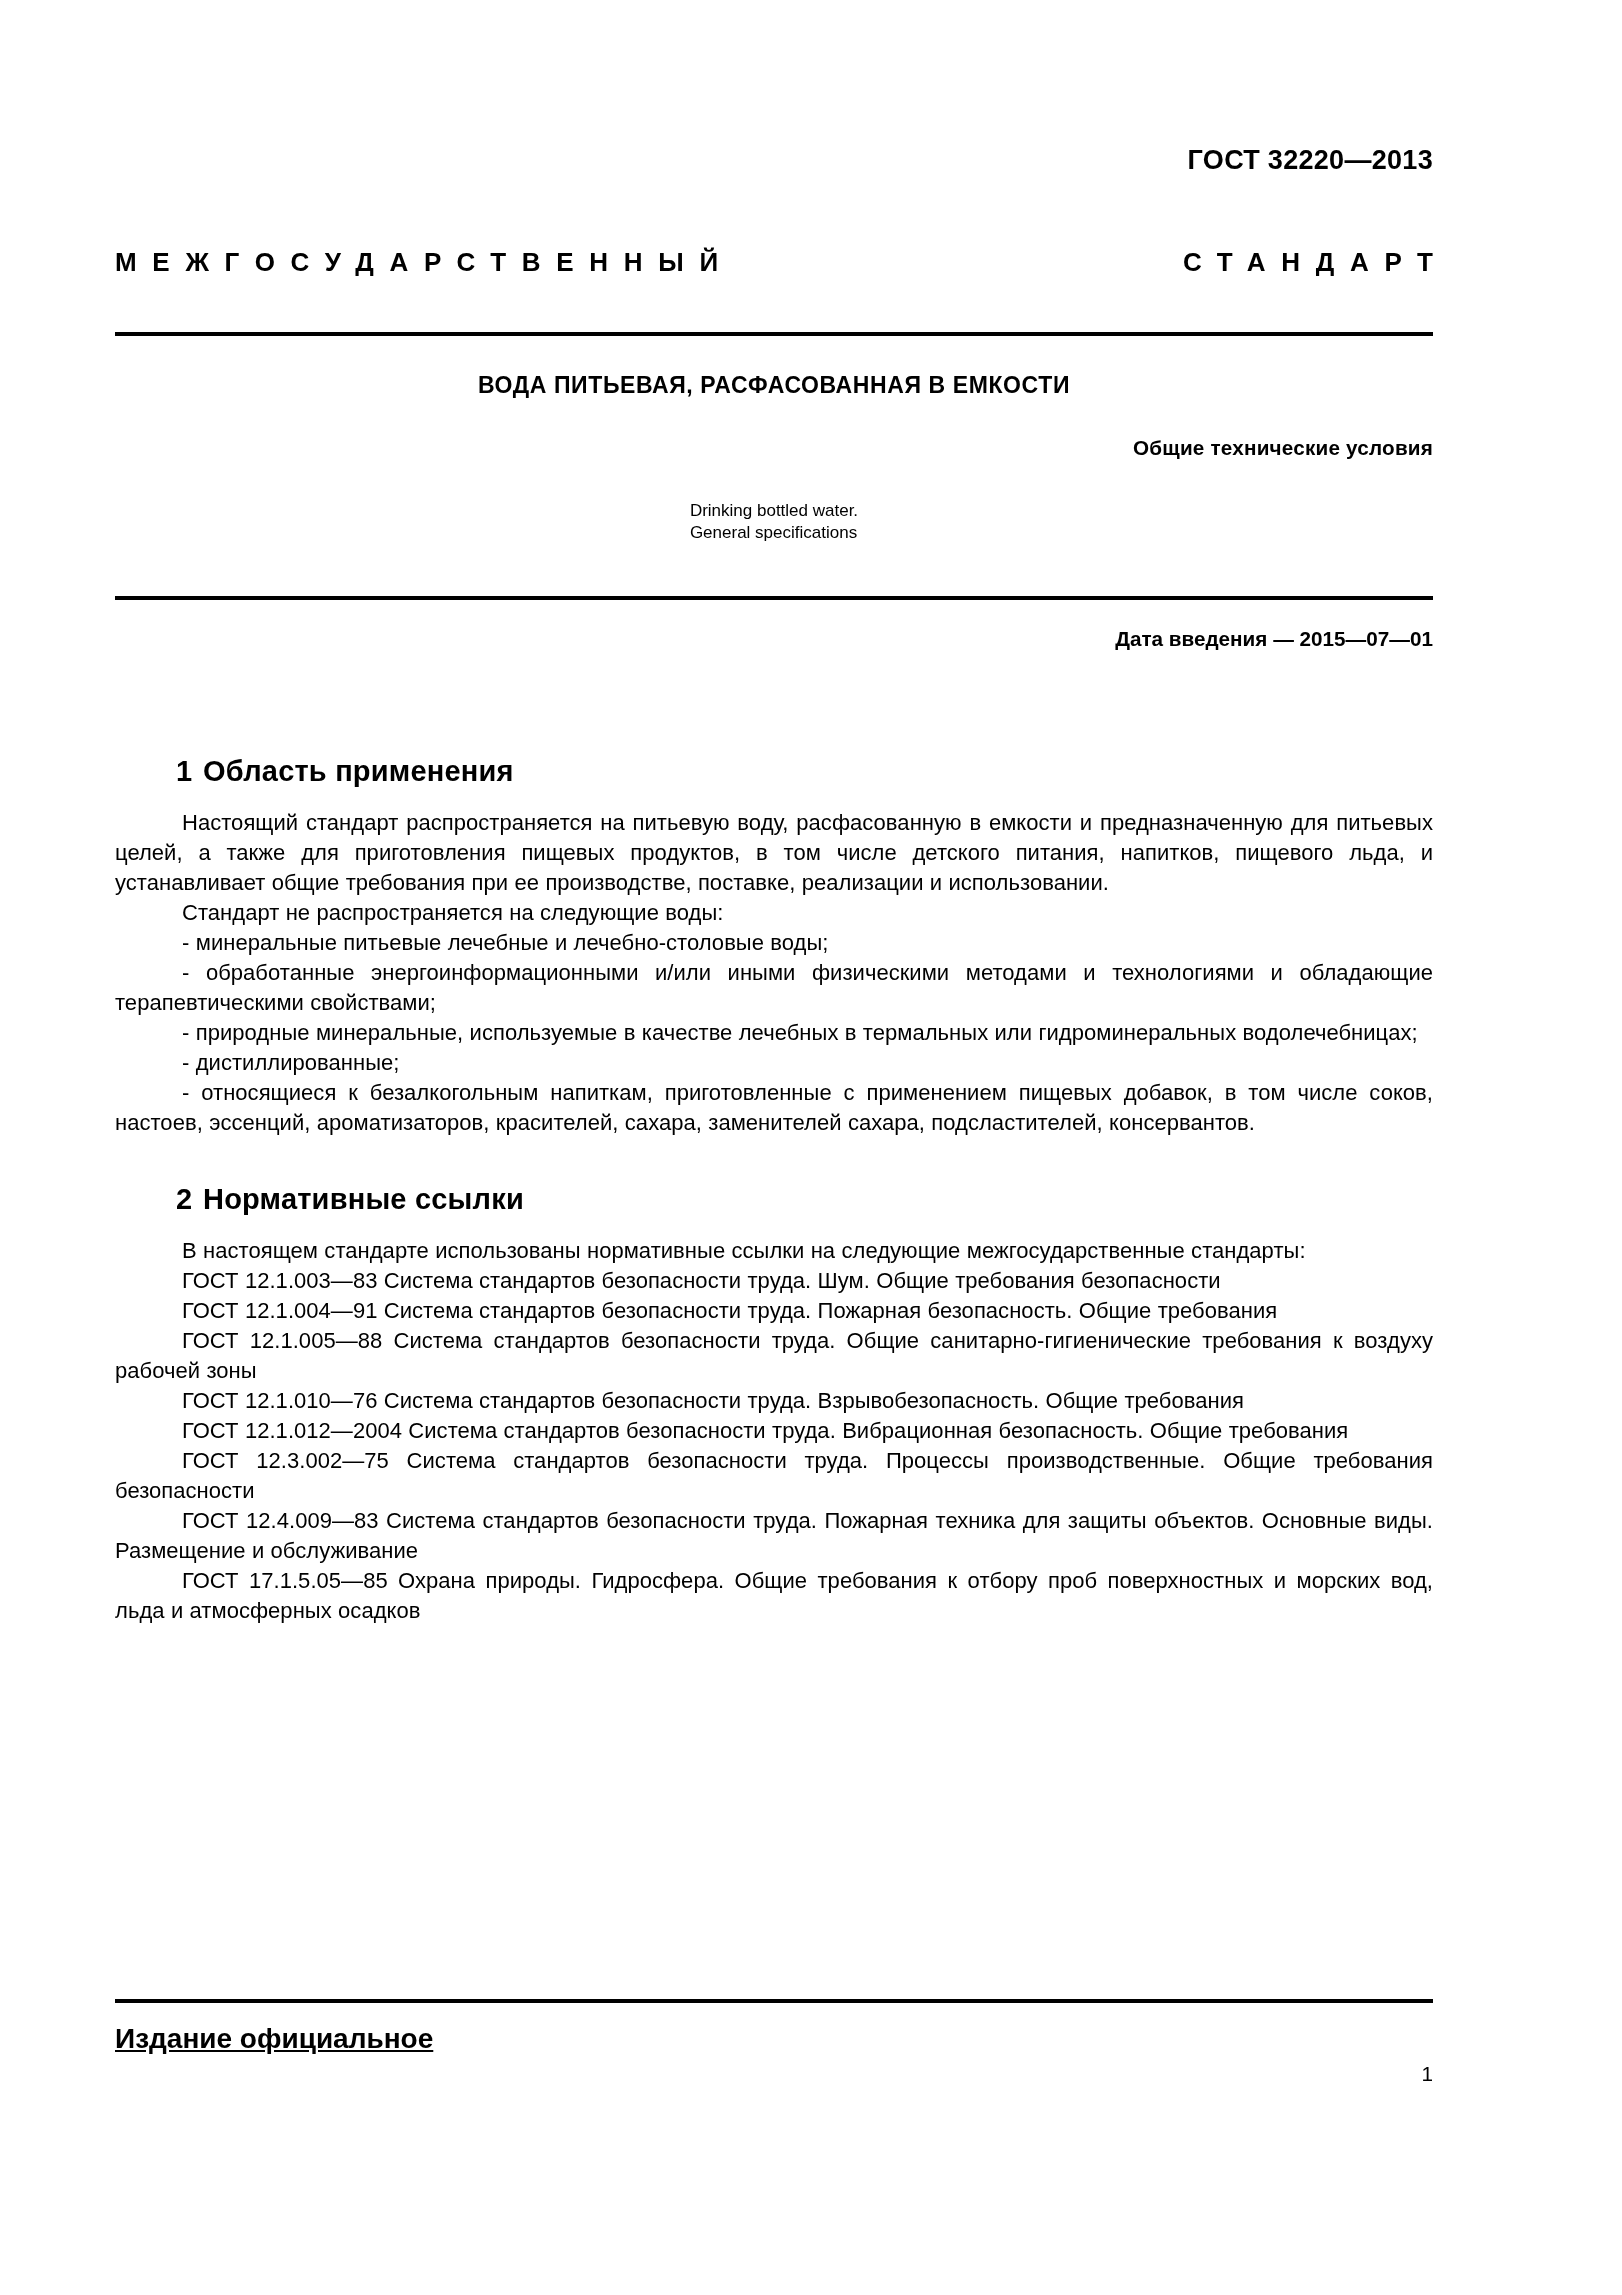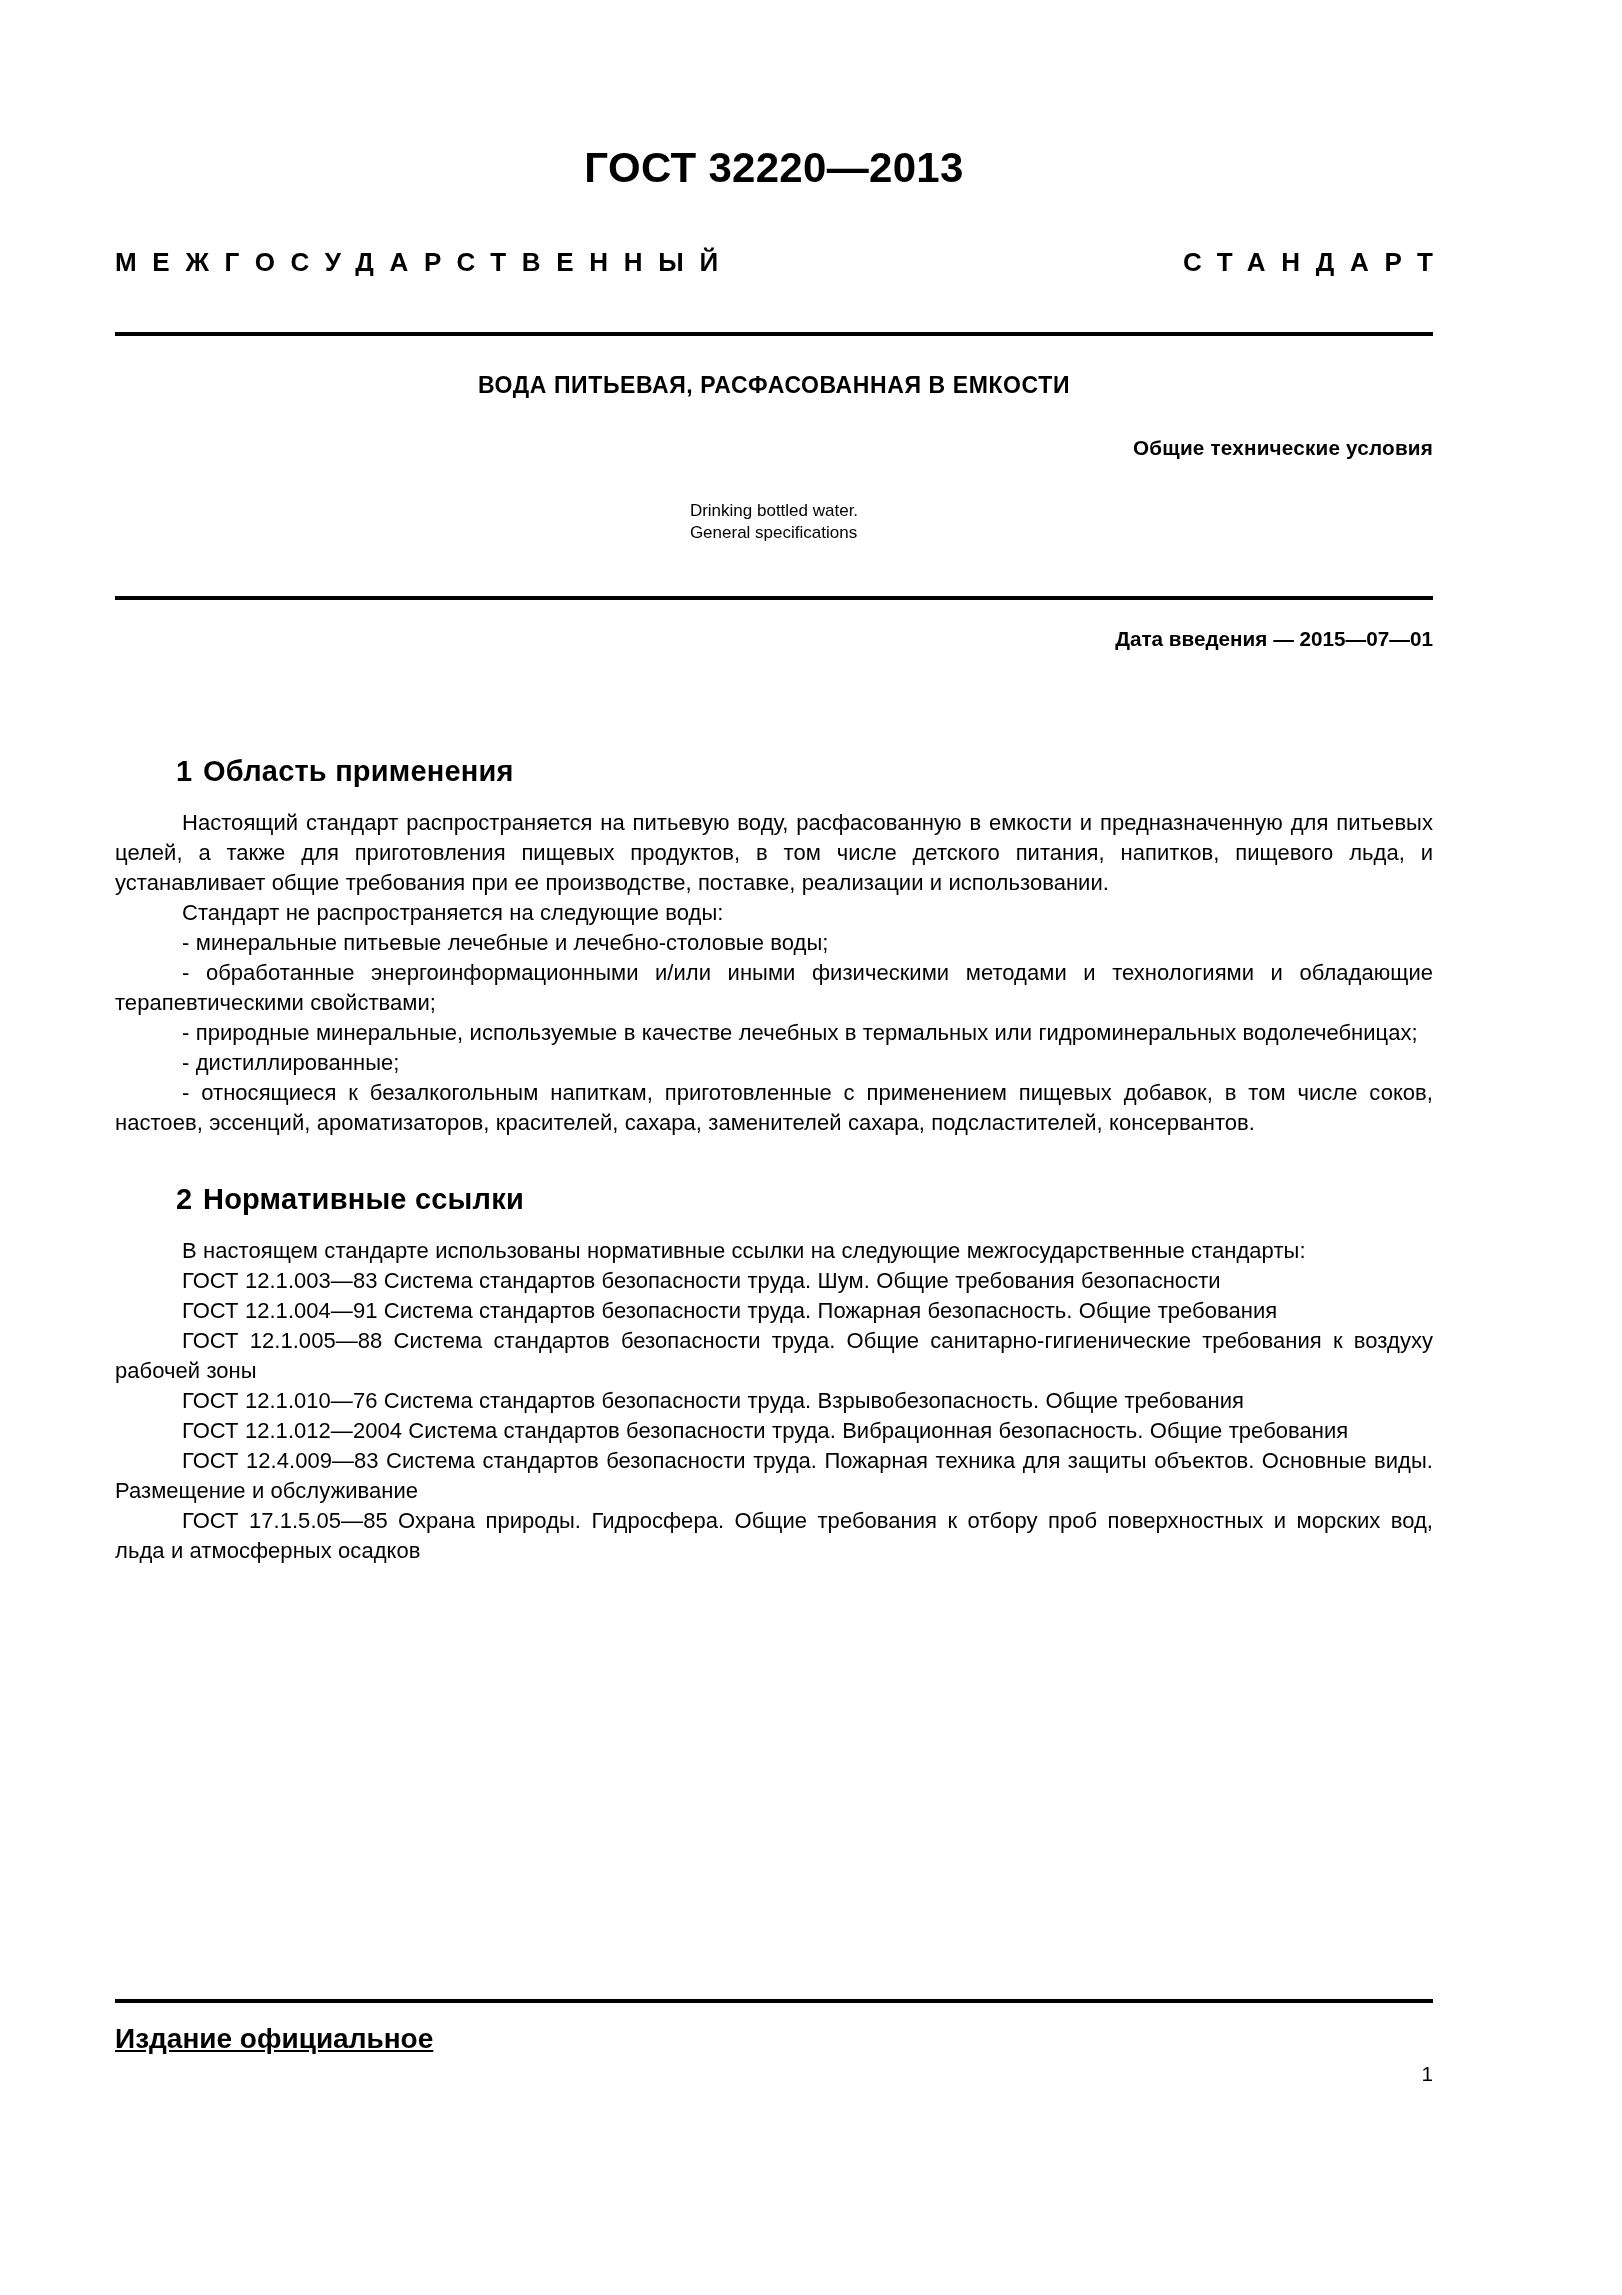--- a/index.html
+++ b/index.html
@@ -23,22 +23,22 @@
     box-sizing: border-box;
     overflow: hidden;
   }
 
   
   .gost-number {
     position: absolute;
     left: 115px;
     top: 147px;
     width: 1318px;
-    text-align: center;
-    font-size: 42px;
+    text-align: right;
+    font-size: 27px;
     font-weight: bold;
     letter-spacing: 0.3px;
     line-height: 1;
   }
 
   
   .interstate-standard {
     position: absolute;
     left: 115px;
     top: 249px;
@@ -223,20 +223,21 @@
     <h2 class="section-heading sec2">
       <span class="num">2</span><span>Нормативные ссылки</span>
     </h2>
 
     <p class="para">В настоящем стандарте использованы нормативные ссылки на следующие межгосударственные стандарты:</p>
     <p class="para">ГОСТ 12.1.003—83 Система стандартов безопасности труда. Шум. Общие требования безопасности</p>
     <p class="para">ГОСТ 12.1.004—91 Система стандартов безопасности труда. Пожарная безопасность. Общие требования</p>
     <p class="para">ГОСТ 12.1.005—88 Система стандартов безопасности труда. Общие санитарно-гигиенические требования к воздуху рабочей зоны</p>
     <p class="para">ГОСТ 12.1.010—76 Система стандартов безопасности труда. Взрывобезопасность. Общие требования</p>
     <p class="para">ГОСТ 12.1.012—2004 Система стандартов безопасности труда. Вибрационная безопасность. Общие требования</p>
+    <p class="para">ГОСТ 12.3.002—75 Система стандартов безопасности труда. Процессы производственные. Общие требования безопасности</p>
     <p class="para">ГОСТ 12.4.009—83 Система стандартов безопасности труда. Пожарная техника для защиты объектов. Основные виды. Размещение и обслуживание</p>
     <p class="para">ГОСТ 17.1.5.05—85 Охрана природы. Гидросфера. Общие требования к отбору проб поверхностных и морских вод, льда и атмосферных осадков</p>
 
   </div>
 
   <div class="rule rule-bottom"></div>
 
   <div class="footer-note">Издание официальное</div>
 
   <div class="page-number">1</div>

